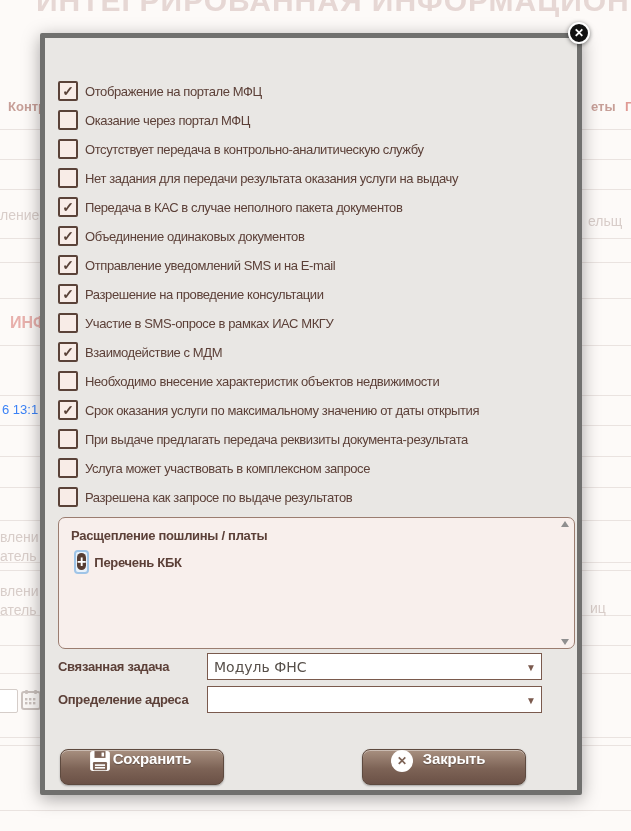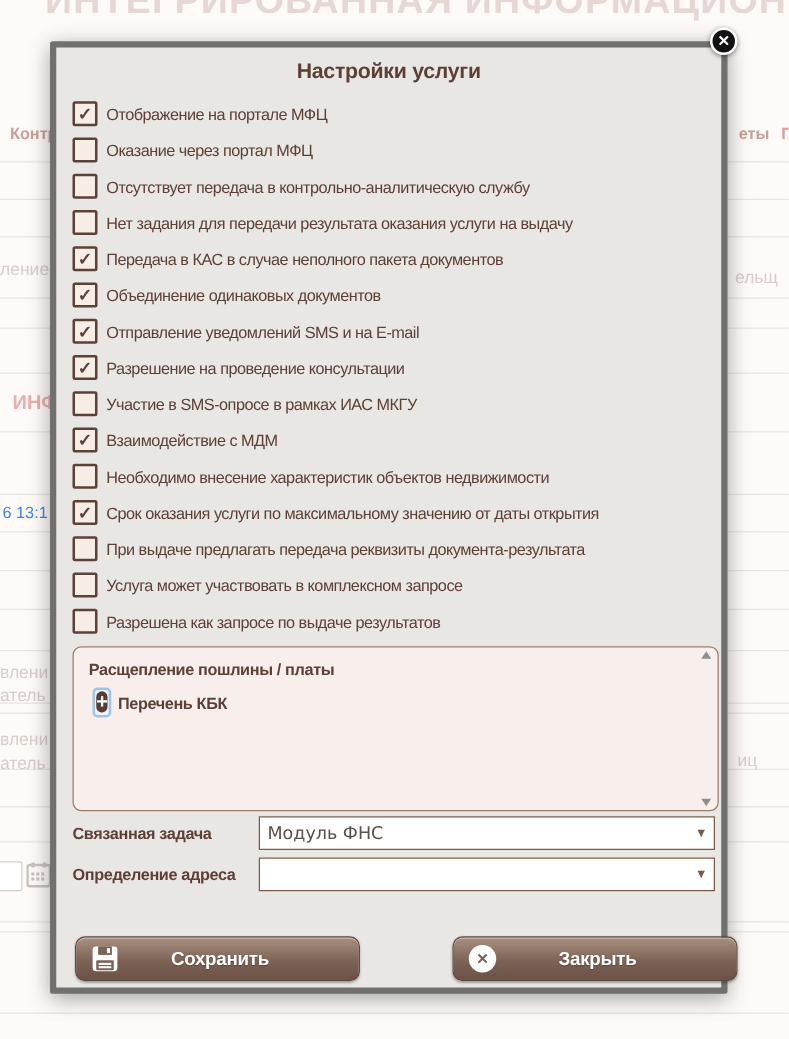--- a/index.html
+++ b/index.html
@@ -49,32 +49,32 @@
   .fee-add-label { margin-left:5px; font-size:13px; font-weight:bold; color:#5c4038; letter-spacing:-0.3px; }
   .fee-scrollbar { position:absolute; top:3px; bottom:3px; right:3px; width:13px;
                    display:flex; flex-direction:column; justify-content:space-between; align-items:center; }
   .tri-up { width:0; height:0; border-left:4px solid transparent; border-right:4px solid transparent;
             border-bottom:6px solid #8f8f8f; }
   .tri-down { width:0; height:0; border-left:4px solid transparent; border-right:4px solid transparent;
               border-top:6px solid #8f8f8f; }
 
   .field-row { position:absolute; left:13px; width:514px; height:27px; display:flex; align-items:center; }
   .field-label { font-size:13px; font-weight:bold; color:#5c4038; letter-spacing:-0.3px; width:149px; flex:0 0 auto; }
-  .select { position:relative; width:365px; height:27px; background:#fff; border:1px solid #7a5a4d;
+  .select { position:relative; width:335px; height:27px; background:#fff; border:1px solid #7a5a4d;
             display:flex; align-items:center; padding:0 20px 0 6px; cursor:pointer; overflow:hidden; }
   .select .sel-text { font-family:"DejaVu Sans", sans-serif; font-size:14px; color:#57504a; white-space:nowrap; }
   .select .sel-arrow { position:absolute; right:5px; top:50%; transform:translateY(-50%);
                        font-size:10px; color:#7b5a4e; }
   .text-input { width:365px; height:27px; background:#fff; border:1px solid #7a5a4d;
                 font-family:"DejaVu Sans", sans-serif; font-size:14px; color:#57504a; padding:0 6px; }
 
-  .btn { position:absolute; top:711px; width:228px; height:36px; border:1px solid #5e4a3f; border-radius:8px;
+  .btn { position:absolute; top:711px; width:164px; height:36px; border:1px solid #5e4a3f; border-radius:8px;
          background:linear-gradient(#a89080, #7d6356 55%, #6b5146);
          box-shadow:inset 0 1px 0 rgba(255,255,255,.4), 0 1px 2px rgba(0,0,0,.3);
-         display:flex; align-items:center; cursor:pointer; }
+         display:flex; cursor:pointer;padding-left:16px; }
   .btn .btn-label { flex:1; text-align:center; color:#fff; font-size:15px; font-weight:bold;
                     letter-spacing:-0.2px; text-shadow:0 1px 1px rgba(0,0,0,.3); margin-right:30px; }
   .btn-icon { margin-left:12px; width:22px; height:22px; flex:0 0 auto;
               display:flex; align-items:center; justify-content:center; }
   .circle-x { width:22px; height:22px; background:#fff; border-radius:50%;
               display:flex; align-items:center; justify-content:center;
               color:#7d6356; font-size:12px; font-weight:bold; }
 </style>
 </head>
 <body>
@@ -134,21 +134,20 @@
             <rect x="12" y="13" width="2.4" height="2.4"></rect>
         </g>
       </svg>
     </div>
   </div>
 
   <div class="modal">
 
     <div class="modal-close">✕</div>
 
-    <div class="modal-title">Настройки услуги</div>
 
     <div class="cb-list">
       <div class="cb-row">
         <span class="cb checked">
             <span class="mark">✓</span>
           </span>
         <span class="cb-label">Отображение на портале МФЦ</span>
       </div>
       <div class="cb-row">
         <span class="cb"></span>

